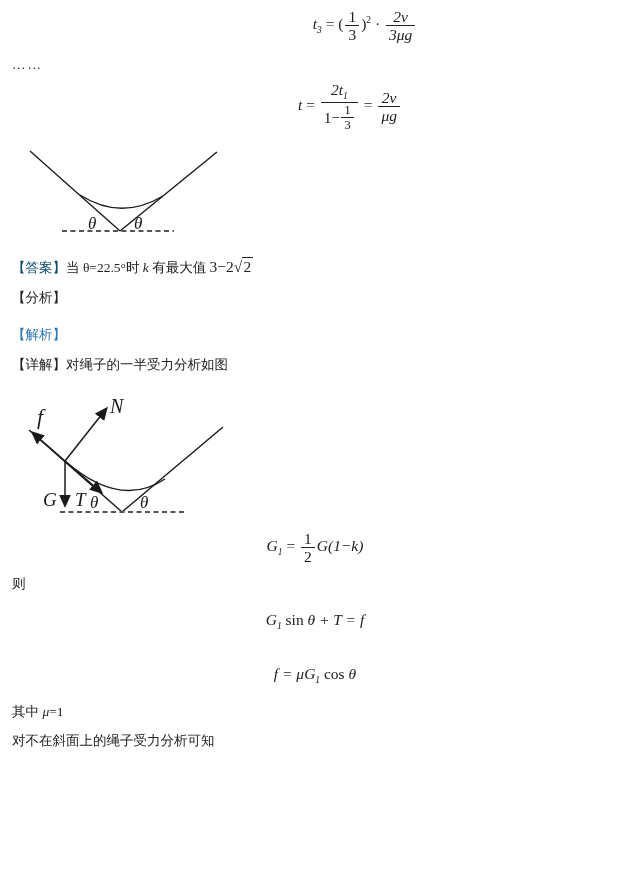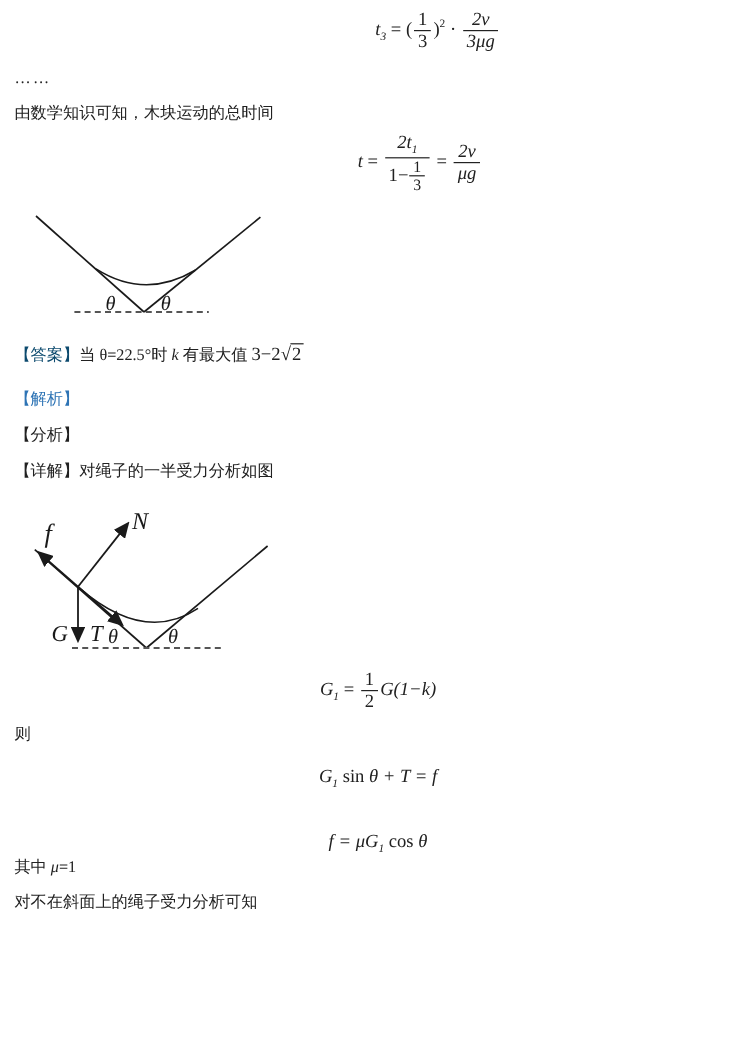--- a/index.html
+++ b/index.html
@@ -36,21 +36,20 @@
   <div class="frow" style="margin-top:8px;">
     <span class="math" style="position:relative;left:50px;">
       <span><span>t</span><sub>3</sub></span><span class="up"> = </span><span class="up">(</span><span class="frac up"><span class="num">1</span><span class="den">3</span></span><span class="up">)</span><sup class="up">2</sup>
       <span class="up">·</span>
       <span class="frac"><span class="num">2v</span><span class="den">3μg</span></span>
     </span>
   </div>
 
   <div class="line" style="margin-top:12px;letter-spacing:2px;">……</div>
 
-  <div class="line" style="margin-top:9px;">由数学知识可知，木块运动的总时间</div>
 
   <div class="frow" style="margin-top:6px;">
     <span class="math" style="position:relative;left:35px;">
       <span>t</span><span class="up"> = </span><span class="frac"><span class="num"><span>2t</span><sub>1</sub></span><span class="den den-flex">
             <span class="up">1−</span>
             <span class="frac inner up">
               <span class="num">1</span>
               <span class="den">3</span>
             </span>
           </span></span><span class="up"> = </span><span class="frac"><span class="num">2v</span><span class="den">μg</span></span>
@@ -69,23 +68,23 @@
     <path d="M 58 48 Q 99 74 141 49" stroke="#1a1a1a" stroke-width="1.3" fill="none"></path>
     <path d="M 40 84 L 152 84" stroke="#555" stroke-width="1.8" stroke-dasharray="5 3.5" fill="none"></path>
     <text x="66" y="82" font-size="17">θ</text>
     <text x="112" y="82" font-size="17">θ</text>
   </svg>
 
   <div class="line" style="margin-top:13px;">
     <span class="tag-answer">【答案】</span><span>当 θ=22.5°时 </span><span class="it">k</span><span> 有最大值 </span><span class="math"><span class="up">3−2</span><span class="sqrt up"><span>√</span><span class="radicand">2</span></span></span>
   </div>
 
+  <div class="line" style="margin-top:10px;">【分析】</div>
+
   <div class="line tag-jiexi" style="margin-top:17px;">【解析】</div>
-
-  <div class="line" style="margin-top:10px;">【分析】</div>
 
   <div class="line" style="margin-top:10px;">
     <span>【详解】</span><span>对绳子的一半受力分析如图</span>
   </div>
 
   <svg class="dg" style="margin:12px 0 0 20px;" width="215" height="137" viewBox="0 0 215 137">
     <defs>
       <marker id="ah2" markerWidth="9" markerHeight="8" refX="7" refY="4" orient="auto">
         <path d="M0,0 L9,4 L0,8 z" fill="#1a1a1a"></path>
       </marker>
@@ -120,19 +119,19 @@
       <span>G</span><sub>1</sub><span class="up"> sin</span><span> θ + T = f</span>
     </span>
   </div>
 
   <div class="frow" style="margin-top:34px;">
     <span class="math">
       <span>f = μG</span><sub>1</sub><span class="up"> cos</span><span> θ</span>
     </span>
   </div>
 
-  <div class="line" style="">
+  <div class="line" style="margin-top:17px;">
     <span>其中 </span><span class="it">μ</span><span>=1</span>
   </div>
 
   <div class="line" style="margin-top:9px;">对不在斜面上的绳子受力分析可知</div>
 
 </div>
 
 </body></html>

